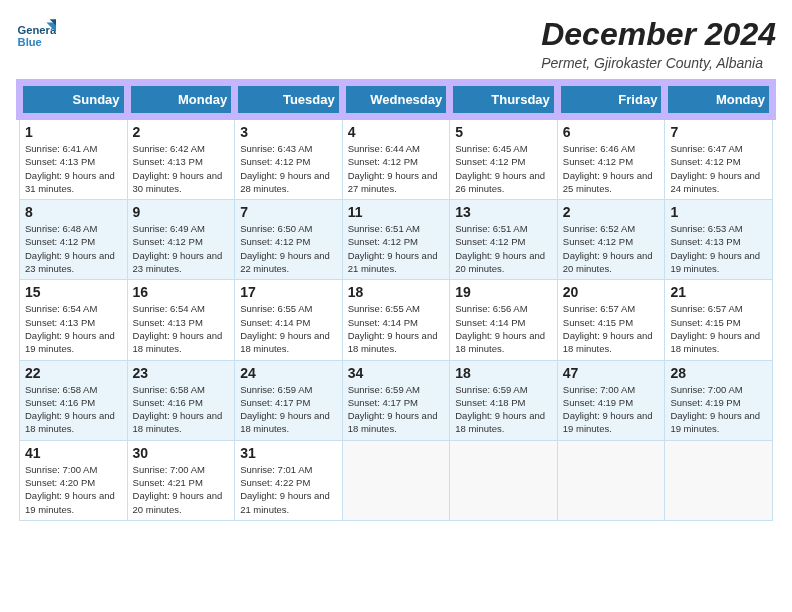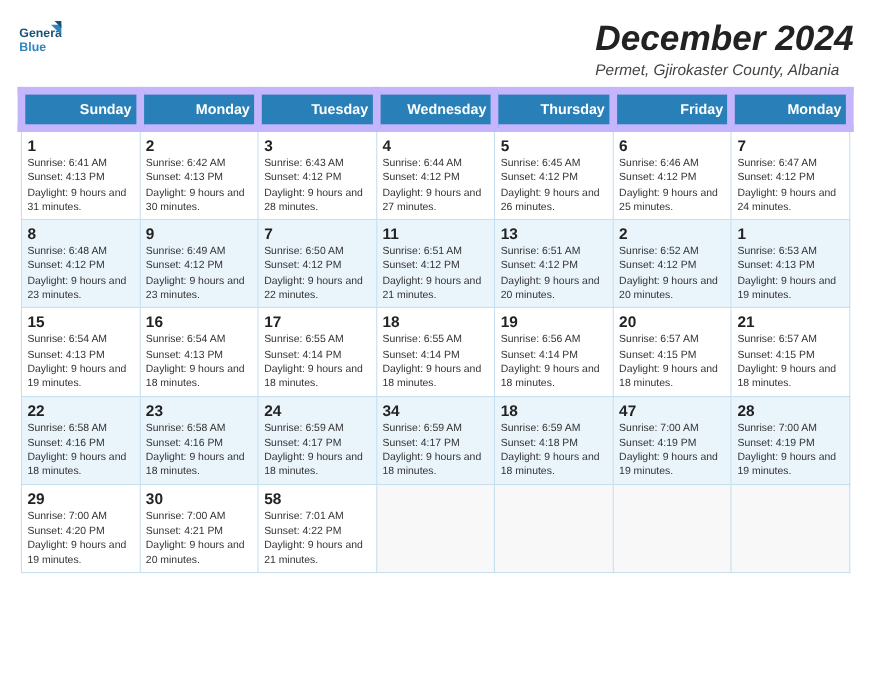--- a/index.html
+++ b/index.html
@@ -227,29 +227,29 @@
         <span class="day-number">47</span>
         <span class="day-info">Sunrise: 7:00 AM<br>Sunset: 4:19 PM<br>Daylight: 9 hours and 19 minutes.</span>
       </td>
         <td>
         <span class="day-number">28</span>
         <span class="day-info">Sunrise: 7:00 AM<br>Sunset: 4:19 PM<br>Daylight: 9 hours and 19 minutes.</span>
       </td>
       </tr>
       <tr>
         <td>
-        <span class="day-number">29</span>
+        <span class="day-number">41</span>
         <span class="day-info">Sunrise: 7:00 AM<br>Sunset: 4:20 PM<br>Daylight: 9 hours and 19 minutes.</span>
       </td>
         <td>
         <span class="day-number">30</span>
         <span class="day-info">Sunrise: 7:00 AM<br>Sunset: 4:21 PM<br>Daylight: 9 hours and 20 minutes.</span>
       </td>
         <td>
-        <span class="day-number">58</span>
+        <span class="day-number">31</span>
         <span class="day-info">Sunrise: 7:01 AM<br>Sunset: 4:22 PM<br>Daylight: 9 hours and 21 minutes.</span>
       </td>
         <td class="empty-cell"></td>
         <td class="empty-cell"></td>
         <td class="empty-cell"></td>
         <td class="empty-cell"></td>
       </tr>
     </tbody>
 </table>
 

